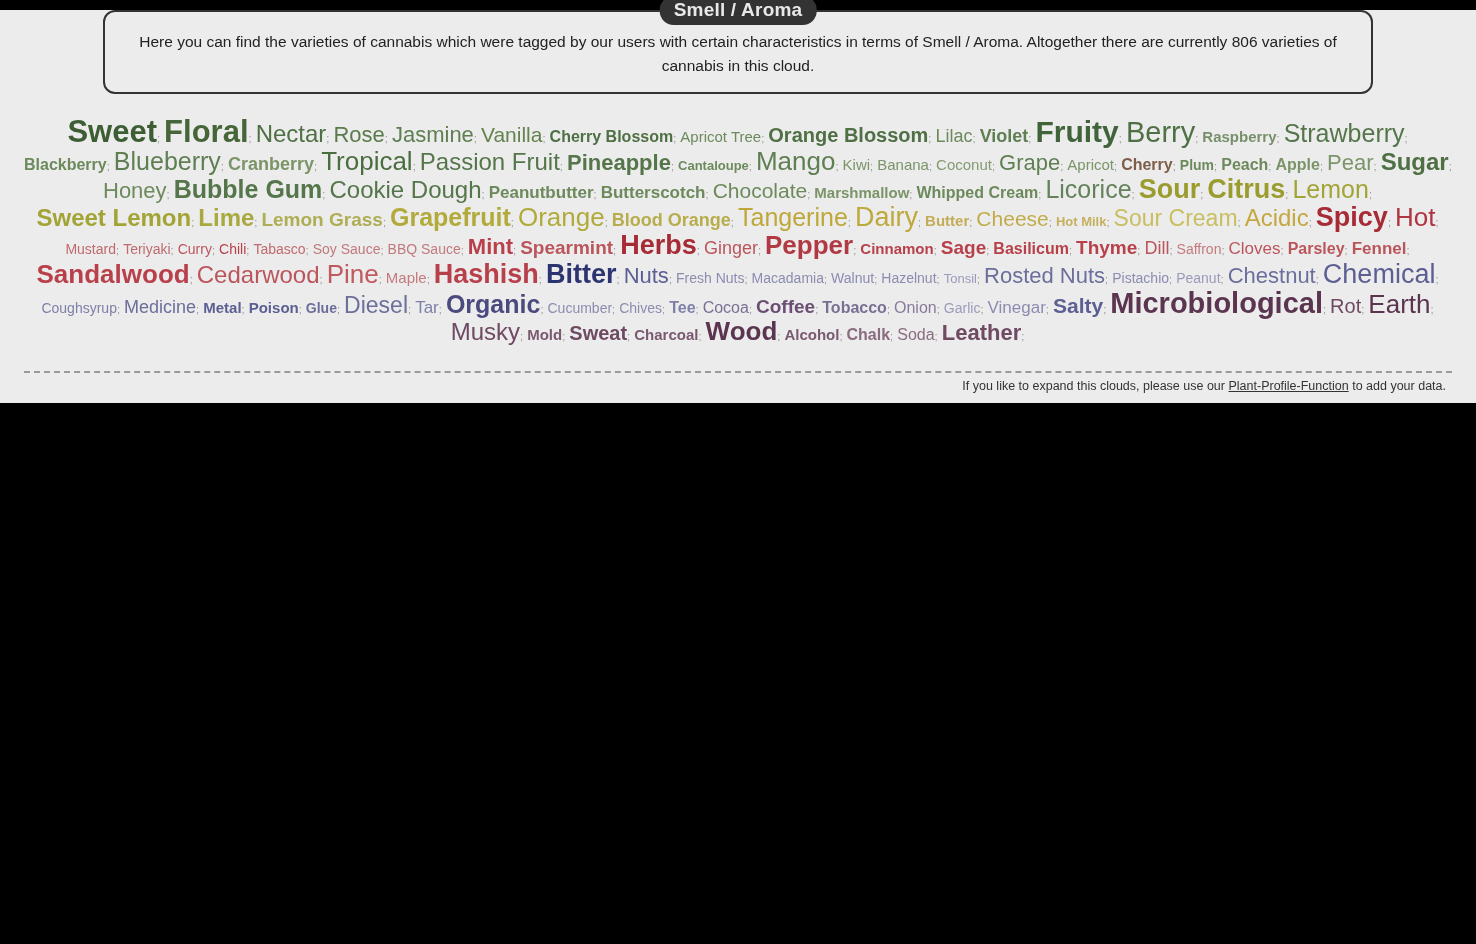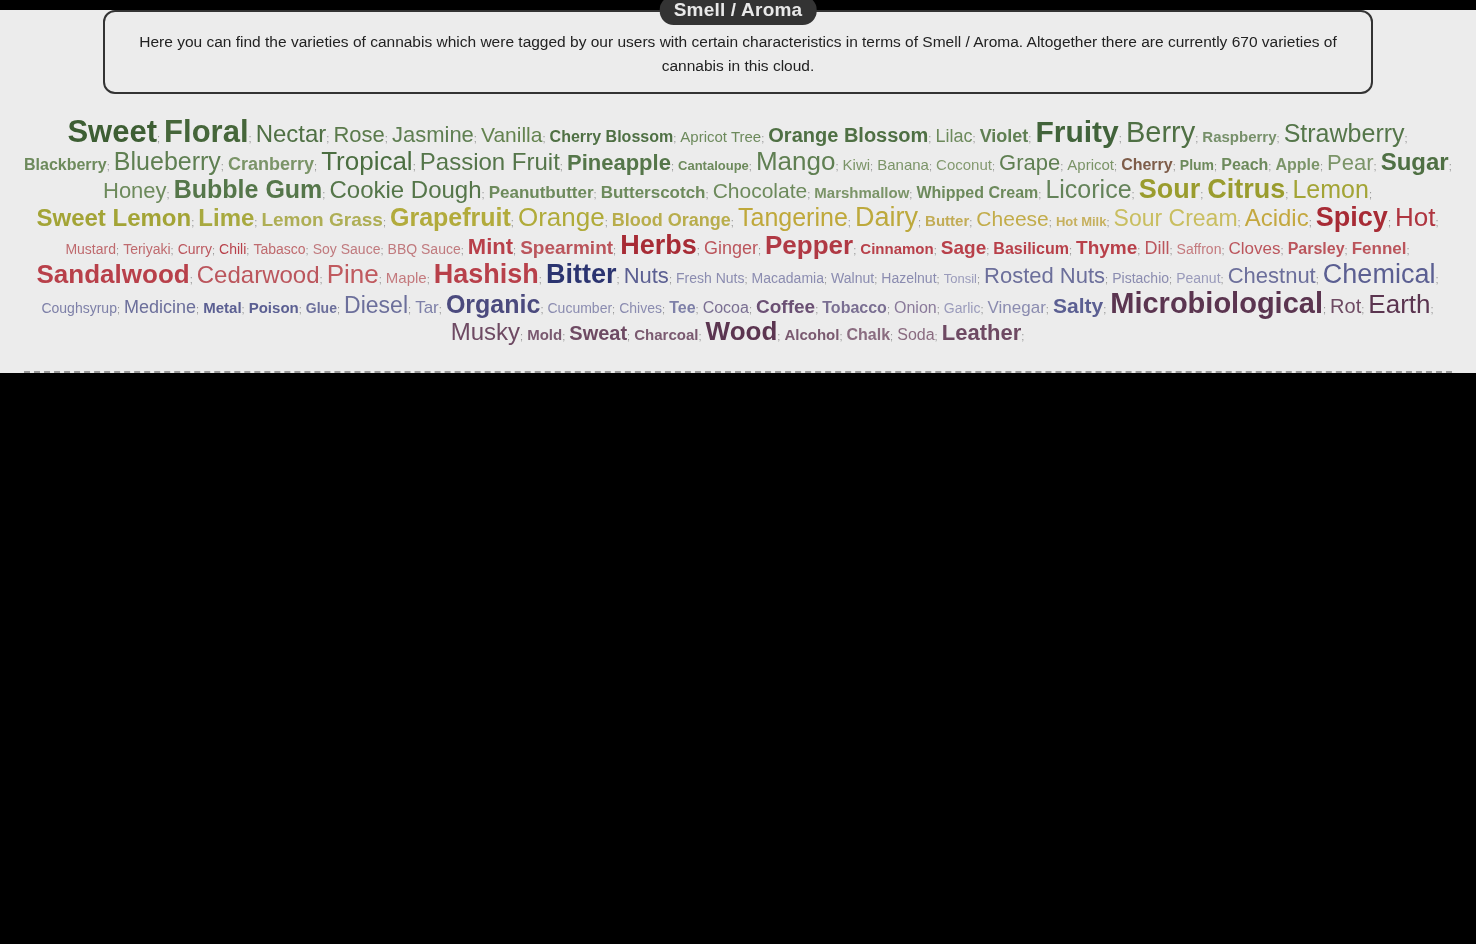--- a/index.html
+++ b/index.html
@@ -92,23 +92,28 @@
     text-decoration: underline;
   }
 </style>
 </head>
 <body>
 
 <div id="page">
 
   <div class="header-wrap">
     <div class="header-box">
-      <div class="header-text">Here you can find the varieties of cannabis which were tagged by our users with certain characteristics in terms of Smell / Aroma. Altogether there are currently 670 varieties of cannabis in this cloud.</div>
+      <div class="header-text">Here you can find the varieties of cannabis which were tagged by our users with certain characteristics in terms of Smell / Aroma. Altogether there are currently 806 varieties of cannabis in this cloud.</div>
     </div>
     <div class="header-title">Smell / Aroma</div>
   </div>
 
   <div id="cloud"><a class="tag" href="#" style="font-size: 31px; font-weight: bold; color: rgb(61, 94, 51); text-decoration: none;">Sweet</a><span class="sep">; </span><a class="tag" href="#" style="font-size: 31px; font-weight: bold; color: rgb(70, 102, 58); text-decoration: none;">Floral</a><span class="sep">; </span><a class="tag" href="#" style="font-size: 24px; font-weight: normal; color: rgb(79, 112, 68); text-decoration: none;">Nectar</a><span class="sep">; </span><a class="tag" href="#" style="font-size: 22px; font-weight: normal; color: rgb(91, 122, 76); text-decoration: none;">Rose</a><span class="sep">; </span><a class="tag" href="#" style="font-size: 22px; font-weight: normal; color: rgb(95, 127, 82); text-decoration: none;">Jasmine</a><span class="sep">; </span><a class="tag" href="#" style="font-size: 21px; font-weight: normal; color: rgb(100, 131, 79); text-decoration: none;">Vanilla</a><span class="sep">; </span><a class="tag" href="#" style="font-size: 16px; font-weight: bold; color: rgb(79, 112, 68); text-decoration: none;">Cherry Blossom</a><span class="sep">; </span><a class="tag" href="#" style="font-size: 15px; font-weight: normal; color: rgb(109, 138, 92); text-decoration: none;">Apricot Tree</a><span class="sep">; </span><a class="tag" href="#" style="font-size: 20px; font-weight: bold; color: rgb(79, 112, 68); text-decoration: none;">Orange Blossom</a><span class="sep">; </span><a class="tag" href="#" style="font-size: 18px; font-weight: normal; color: rgb(109, 138, 92); text-decoration: none;">Lilac</a><span class="sep">; </span><a class="tag" href="#" style="font-size: 18px; font-weight: bold; color: rgb(95, 127, 82); text-decoration: none;">Violet</a><span class="sep">; </span><a class="tag" href="#" style="font-size: 30px; font-weight: bold; color: rgb(65, 99, 58); text-decoration: none;">Fruity</a><span class="sep">; </span><a class="tag" href="#" style="font-size: 29px; font-weight: normal; color: rgb(79, 112, 68); text-decoration: none;">Berry</a><span class="sep">; </span><a class="tag" href="#" style="font-size: 15px; font-weight: bold; color: rgb(119, 144, 106); text-decoration: none;">Raspberry</a><span class="sep">; </span><a class="tag" href="#" style="font-size: 25px; font-weight: normal; color: rgb(85, 118, 74); text-decoration: none;">Strawberry</a><span class="sep">; </span><a class="tag" href="#" style="font-size: 16px; font-weight: bold; color: rgb(109, 138, 92); text-decoration: none;">Blackberry</a><span class="sep">; </span><a class="tag" href="#" style="font-size: 25px; font-weight: normal; color: rgb(95, 127, 82); text-decoration: none;">Blueberry</a><span class="sep">; </span><a class="tag" href="#" style="font-size: 18px; font-weight: bold; color: rgb(123, 148, 104); text-decoration: none;">Cranberry</a><span class="sep">; </span><a class="tag" href="#" style="font-size: 26px; font-weight: normal; color: rgb(75, 110, 65); text-decoration: none;">Tropical</a><span class="sep">; </span><a class="tag" href="#" style="font-size: 24px; font-weight: normal; color: rgb(85, 118, 74); text-decoration: none;">Passion Fruit</a><span class="sep">; </span><a class="tag" href="#" style="font-size: 22px; font-weight: bold; color: rgb(85, 118, 74); text-decoration: none;">Pineapple</a><span class="sep">; </span><a class="tag" href="#" style="font-size: 13px; font-weight: bold; color: rgb(109, 138, 92); text-decoration: none;">Cantaloupe</a><span class="sep">; </span><a class="tag" href="#" style="font-size: 26px; font-weight: normal; color: rgb(95, 127, 82); text-decoration: none;">Mango</a><span class="sep">; </span><a class="tag" href="#" style="font-size: 15px; font-weight: normal; color: rgb(123, 148, 104); text-decoration: none;">Kiwi</a><span class="sep">; </span><a class="tag" href="#" style="font-size: 15px; font-weight: normal; color: rgb(123, 148, 104); text-decoration: none;">Banana</a><span class="sep">; </span><a class="tag" href="#" style="font-size: 15px; font-weight: normal; color: rgb(132, 154, 112); text-decoration: none;">Coconut</a><span class="sep">; </span><a class="tag" href="#" style="font-size: 22px; font-weight: normal; color: rgb(95, 127, 82); text-decoration: none;">Grape</a><span class="sep">; </span><a class="tag" href="#" style="font-size: 15px; font-weight: normal; color: rgb(123, 148, 104); text-decoration: none;">Apricot</a><span class="sep">; </span><a class="tag" href="#" style="font-size: 16px; font-weight: bold; color: rgb(126, 93, 74); text-decoration: none;">Cherry</a><span class="sep">; </span><a class="tag" href="#" style="font-size: 14px; font-weight: bold; color: rgb(109, 138, 92); text-decoration: none;">Plum</a><span class="sep">; </span><a class="tag" href="#" style="font-size: 16px; font-weight: bold; color: rgb(109, 138, 92); text-decoration: none;">Peach</a><span class="sep">; </span><a class="tag" href="#" style="font-size: 16px; font-weight: bold; color: rgb(123, 148, 104); text-decoration: none;">Apple</a><span class="sep">; </span><a class="tag" href="#" style="font-size: 22px; font-weight: normal; color: rgb(123, 148, 104); text-decoration: none;">Pear</a><span class="sep">; </span><a class="tag" href="#" style="font-size: 24px; font-weight: bold; color: rgb(79, 112, 68); text-decoration: none;">Sugar</a><span class="sep">; </span><a class="tag" href="#" style="font-size: 22px; font-weight: normal; color: rgb(109, 138, 92); text-decoration: none;">Honey</a><span class="sep">; </span><a class="tag" href="#" style="font-size: 25px; font-weight: bold; color: rgb(85, 118, 74); text-decoration: none;">Bubble Gum</a><span class="sep">; </span><a class="tag" href="#" style="font-size: 24px; font-weight: normal; color: rgb(85, 118, 74); text-decoration: none;">Cookie Dough</a><span class="sep">; </span><a class="tag" href="#" style="font-size: 17px; font-weight: bold; color: rgb(109, 138, 92); text-decoration: none;">Peanutbutter</a><span class="sep">; </span><a class="tag" href="#" style="font-size: 17px; font-weight: bold; color: rgb(109, 138, 92); text-decoration: none;">Butterscotch</a><span class="sep">; </span><a class="tag" href="#" style="font-size: 21px; font-weight: normal; color: rgb(109, 138, 92); text-decoration: none;">Chocolate</a><span class="sep">; </span><a class="tag" href="#" style="font-size: 15px; font-weight: bold; color: rgb(123, 148, 104); text-decoration: none;">Marshmallow</a><span class="sep">; </span><a class="tag" href="#" style="font-size: 16px; font-weight: bold; color: rgb(109, 138, 92); text-decoration: none;">Whipped Cream</a><span class="sep">; </span><a class="tag" href="#" style="font-size: 25px; font-weight: normal; color: rgb(100, 131, 90); text-decoration: none;">Licorice</a><span class="sep">; </span><a class="tag" href="#" style="font-size: 27px; font-weight: bold; color: rgb(154, 156, 46); text-decoration: none;">Sour</a><span class="sep">; </span><a class="tag" href="#" style="font-size: 27px; font-weight: bold; color: rgb(154, 156, 46); text-decoration: none;">Citrus</a><span class="sep">; </span><a class="tag" href="#" style="font-size: 25px; font-weight: normal; color: rgb(163, 164, 54); text-decoration: none;">Lemon</a><span class="sep">; </span><a class="tag" href="#" style="font-size: 24px; font-weight: bold; color: rgb(163, 164, 54); text-decoration: none;">Sweet Lemon</a><span class="sep">; </span><a class="tag" href="#" style="font-size: 24px; font-weight: bold; color: rgb(168, 169, 63); text-decoration: none;">Lime</a><span class="sep">; </span><a class="tag" href="#" style="font-size: 19px; font-weight: bold; color: rgb(174, 174, 85); text-decoration: none;">Lemon Grass</a><span class="sep">; </span><a class="tag" href="#" style="font-size: 25px; font-weight: bold; color: rgb(178, 171, 60); text-decoration: none;">Grapefruit</a><span class="sep">; </span><a class="tag" href="#" style="font-size: 26px; font-weight: normal; color: rgb(176, 171, 58); text-decoration: none;">Orange</a><span class="sep">; </span><a class="tag" href="#" style="font-size: 18px; font-weight: bold; color: rgb(184, 173, 76); text-decoration: none;">Blood Orange</a><span class="sep">; </span><a class="tag" href="#" style="font-size: 25px; font-weight: normal; color: rgb(191, 168, 58); text-decoration: none;">Tangerine</a><span class="sep">; </span><a class="tag" href="#" style="font-size: 27px; font-weight: normal; color: rgb(189, 169, 60); text-decoration: none;">Dairy</a><span class="sep">; </span><a class="tag" href="#" style="font-size: 15px; font-weight: bold; color: rgb(194, 172, 85); text-decoration: none;">Butter</a><span class="sep">; </span><a class="tag" href="#" style="font-size: 21px; font-weight: normal; color: rgb(194, 172, 74); text-decoration: none;">Cheese</a><span class="sep">; </span><a class="tag" href="#" style="font-size: 13px; font-weight: bold; color: rgb(198, 176, 94); text-decoration: none;">Hot Milk</a><span class="sep">; </span><a class="tag" href="#" style="font-size: 23px; font-weight: normal; color: rgb(201, 190, 96); text-decoration: none;">Sour Cream</a><span class="sep">; </span><a class="tag" href="#" style="font-size: 24px; font-weight: normal; color: rgb(196, 168, 64); text-decoration: none;">Acidic</a><span class="sep">; </span><a class="tag" href="#" style="font-size: 27px; font-weight: bold; color: rgb(167, 43, 53); text-decoration: none;">Spicy</a><span class="sep">; </span><a class="tag" href="#" style="font-size: 26px; font-weight: normal; color: rgb(175, 53, 64); text-decoration: none;">Hot</a><span class="sep">; </span><a class="tag" href="#" style="font-size: 14px; font-weight: normal; color: rgb(191, 106, 110); text-decoration: none;">Mustard</a><span class="sep">; </span><a class="tag" href="#" style="font-size: 14px; font-weight: normal; color: rgb(191, 106, 110); text-decoration: none;">Teriyaki</a><span class="sep">; </span><a class="tag" href="#" style="font-size: 14px; font-weight: normal; color: rgb(187, 85, 92); text-decoration: none;">Curry</a><span class="sep">; </span><a class="tag" href="#" style="font-size: 14px; font-weight: normal; color: rgb(184, 64, 74); text-decoration: none;">Chili</a><span class="sep">; </span><a class="tag" href="#" style="font-size: 14px; font-weight: normal; color: rgb(191, 106, 110); text-decoration: none;">Tabasco</a><span class="sep">; </span><a class="tag" href="#" style="font-size: 14px; font-weight: normal; color: rgb(192, 122, 126); text-decoration: none;">Soy Sauce</a><span class="sep">; </span><a class="tag" href="#" style="font-size: 14px; font-weight: normal; color: rgb(192, 122, 126); text-decoration: none;">BBQ Sauce</a><span class="sep">; </span><a class="tag" href="#" style="font-size: 22px; font-weight: bold; color: rgb(184, 64, 74); text-decoration: none;">Mint</a><span class="sep">; </span><a class="tag" href="#" style="font-size: 19px; font-weight: bold; color: rgb(187, 85, 92); text-decoration: none;">Spearmint</a><span class="sep">; </span><a class="tag" href="#" style="font-size: 27px; font-weight: bold; color: rgb(167, 43, 53); text-decoration: none;">Herbs</a><span class="sep">; </span><a class="tag" href="#" style="font-size: 18px; font-weight: normal; color: rgb(187, 85, 92); text-decoration: none;">Ginger</a><span class="sep">; </span><a class="tag" href="#" style="font-size: 26px; font-weight: bold; color: rgb(176, 57, 68); text-decoration: none;">Pepper</a><span class="sep">; </span><a class="tag" href="#" style="font-size: 15px; font-weight: bold; color: rgb(184, 64, 74); text-decoration: none;">Cinnamon</a><span class="sep">; </span><a class="tag" href="#" style="font-size: 19px; font-weight: bold; color: rgb(184, 64, 74); text-decoration: none;">Sage</a><span class="sep">; </span><a class="tag" href="#" style="font-size: 16px; font-weight: bold; color: rgb(184, 64, 74); text-decoration: none;">Basilicum</a><span class="sep">; </span><a class="tag" href="#" style="font-size: 19px; font-weight: bold; color: rgb(184, 64, 74); text-decoration: none;">Thyme</a><span class="sep">; </span><a class="tag" href="#" style="font-size: 18px; font-weight: normal; color: rgb(187, 85, 92); text-decoration: none;">Dill</a><span class="sep">; </span><a class="tag" href="#" style="font-size: 14px; font-weight: normal; color: rgb(196, 122, 126); text-decoration: none;">Saffron</a><span class="sep">; </span><a class="tag" href="#" style="font-size: 17px; font-weight: normal; color: rgb(187, 85, 92); text-decoration: none;">Cloves</a><span class="sep">; </span><a class="tag" href="#" style="font-size: 16px; font-weight: bold; color: rgb(187, 85, 92); text-decoration: none;">Parsley</a><span class="sep">; </span><a class="tag" href="#" style="font-size: 17px; font-weight: bold; color: rgb(187, 85, 92); text-decoration: none;">Fennel</a><span class="sep">; </span><a class="tag" href="#" style="font-size: 26px; font-weight: bold; color: rgb(184, 64, 74); text-decoration: none;">Sandalwood</a><span class="sep">; </span><a class="tag" href="#" style="font-size: 24px; font-weight: normal; color: rgb(187, 85, 92); text-decoration: none;">Cedarwood</a><span class="sep">; </span><a class="tag" href="#" style="font-size: 26px; font-weight: normal; color: rgb(192, 90, 95); text-decoration: none;">Pine</a><span class="sep">; </span><a class="tag" href="#" style="font-size: 15px; font-weight: normal; color: rgb(196, 122, 126); text-decoration: none;">Maple</a><span class="sep">; </span><a class="tag" href="#" style="font-size: 27px; font-weight: bold; color: rgb(184, 64, 74); text-decoration: none;">Hashish</a><span class="sep">; </span><a class="tag" href="#" style="font-size: 27px; font-weight: bold; color: rgb(43, 52, 112); text-decoration: none;">Bitter</a><span class="sep">; </span><a class="tag" href="#" style="font-size: 22px; font-weight: normal; color: rgb(91, 95, 146); text-decoration: none;">Nuts</a><span class="sep">; </span><a class="tag" href="#" style="font-size: 14px; font-weight: normal; color: rgb(139, 140, 176); text-decoration: none;">Fresh Nuts</a><span class="sep">; </span><a class="tag" href="#" style="font-size: 14px; font-weight: normal; color: rgb(139, 140, 176); text-decoration: none;">Macadamia</a><span class="sep">; </span><a class="tag" href="#" style="font-size: 14px; font-weight: normal; color: rgb(139, 140, 176); text-decoration: none;">Walnut</a><span class="sep">; </span><a class="tag" href="#" style="font-size: 14px; font-weight: normal; color: rgb(139, 140, 176); text-decoration: none;">Hazelnut</a><span class="sep">; </span><a class="tag" href="#" style="font-size: 13px; font-weight: normal; color: rgb(154, 155, 187); text-decoration: none;">Tonsil</a><span class="sep">; </span><a class="tag" href="#" style="font-size: 22px; font-weight: normal; color: rgb(108, 111, 155); text-decoration: none;">Rosted Nuts</a><span class="sep">; </span><a class="tag" href="#" style="font-size: 14px; font-weight: normal; color: rgb(139, 140, 176); text-decoration: none;">Pistachio</a><span class="sep">; </span><a class="tag" href="#" style="font-size: 14px; font-weight: normal; color: rgb(154, 155, 187); text-decoration: none;">Peanut</a><span class="sep">; </span><a class="tag" href="#" style="font-size: 22px; font-weight: normal; color: rgb(108, 111, 155); text-decoration: none;">Chestnut</a><span class="sep">; </span><a class="tag" href="#" style="font-size: 27px; font-weight: normal; color: rgb(91, 95, 146); text-decoration: none;">Chemical</a><span class="sep">; </span><a class="tag" href="#" style="font-size: 14px; font-weight: normal; color: rgb(126, 128, 168); text-decoration: none;">Coughsyrup</a><span class="sep">; </span><a class="tag" href="#" style="font-size: 18px; font-weight: normal; color: rgb(108, 111, 155); text-decoration: none;">Medicine</a><span class="sep">; </span><a class="tag" href="#" style="font-size: 15px; font-weight: bold; color: rgb(91, 95, 146); text-decoration: none;">Metal</a><span class="sep">; </span><a class="tag" href="#" style="font-size: 15px; font-weight: bold; color: rgb(91, 95, 146); text-decoration: none;">Poison</a><span class="sep">; </span><a class="tag" href="#" style="font-size: 14px; font-weight: bold; color: rgb(108, 111, 155); text-decoration: none;">Glue</a><span class="sep">; </span><a class="tag" href="#" style="font-size: 23px; font-weight: normal; color: rgb(108, 111, 155); text-decoration: none;">Diesel</a><span class="sep">; </span><a class="tag" href="#" style="font-size: 17px; font-weight: normal; color: rgb(126, 128, 168); text-decoration: none;">Tar</a><span class="sep">; </span><a class="tag" href="#" style="font-size: 25px; font-weight: bold; color: rgb(75, 74, 126); text-decoration: none;">Organic</a><span class="sep">; </span><a class="tag" href="#" style="font-size: 14px; font-weight: normal; color: rgb(139, 140, 176); text-decoration: none;">Cucumber</a><span class="sep">; </span><a class="tag" href="#" style="font-size: 14px; font-weight: normal; color: rgb(139, 140, 176); text-decoration: none;">Chives</a><span class="sep">; </span><a class="tag" href="#" style="font-size: 16px; font-weight: bold; color: rgb(126, 128, 168); text-decoration: none;">Tee</a><span class="sep">; </span><a class="tag" href="#" style="font-size: 16px; font-weight: normal; color: rgb(122, 111, 146); text-decoration: none;">Cocoa</a><span class="sep">; </span><a class="tag" href="#" style="font-size: 19px; font-weight: bold; color: rgb(106, 79, 115); text-decoration: none;">Coffee</a><span class="sep">; </span><a class="tag" href="#" style="font-size: 16px; font-weight: bold; color: rgb(122, 111, 146); text-decoration: none;">Tobacco</a><span class="sep">; </span><a class="tag" href="#" style="font-size: 16px; font-weight: normal; color: rgb(138, 122, 154); text-decoration: none;">Onion</a><span class="sep">; </span><a class="tag" href="#" style="font-size: 14px; font-weight: normal; color: rgb(154, 155, 187); text-decoration: none;">Garlic</a><span class="sep">; </span><a class="tag" href="#" style="font-size: 17px; font-weight: normal; color: rgb(139, 140, 176); text-decoration: none;">Vinegar</a><span class="sep">; </span><a class="tag" href="#" style="font-size: 21px; font-weight: bold; color: rgb(91, 95, 146); text-decoration: none;">Salty</a><span class="sep">; </span><a class="tag" href="#" style="font-size: 29px; font-weight: bold; color: rgb(91, 53, 80); text-decoration: none;">Microbiological</a><span class="sep">; </span><a class="tag" href="#" style="font-size: 20px; font-weight: normal; color: rgb(110, 74, 99); text-decoration: none;">Rot</a><span class="sep">; </span><a class="tag" href="#" style="font-size: 26px; font-weight: normal; color: rgb(91, 53, 80); text-decoration: none;">Earth</a><span class="sep">; </span><a class="tag" href="#" style="font-size: 24px; font-weight: normal; color: rgb(110, 74, 99); text-decoration: none;">Musky</a><span class="sep">; </span><a class="tag" href="#" style="font-size: 15px; font-weight: bold; color: rgb(122, 90, 112); text-decoration: none;">Mold</a><span class="sep">; </span><a class="tag" href="#" style="font-size: 20px; font-weight: bold; color: rgb(110, 74, 99); text-decoration: none;">Sweat</a><span class="sep">; </span><a class="tag" href="#" style="font-size: 15px; font-weight: bold; color: rgb(122, 90, 112); text-decoration: none;">Charcoal</a><span class="sep">; </span><a class="tag" href="#" style="font-size: 26px; font-weight: bold; color: rgb(91, 53, 80); text-decoration: none;">Wood</a><span class="sep">; </span><a class="tag" href="#" style="font-size: 15px; font-weight: bold; color: rgb(122, 90, 112); text-decoration: none;">Alcohol</a><span class="sep">; </span><a class="tag" href="#" style="font-size: 16px; font-weight: bold; color: rgb(138, 108, 128); text-decoration: none;">Chalk</a><span class="sep">; </span><a class="tag" href="#" style="font-size: 16px; font-weight: normal; color: rgb(138, 108, 128); text-decoration: none;">Soda</a><span class="sep">; </span><a class="tag" href="#" style="font-size: 22px; font-weight: bold; color: rgb(110, 74, 99); text-decoration: none;">Leather</a><span class="sep">;</span></div>
 
   <hr class="cloud-rule">
 
+  <div class="footer">
+    <span>If you like to expand this clouds, please use our</span>
+    <a href="#">Plant-Profile-Function</a>
+    <span>to add your data.</span>
+  </div>
 
 </div>
 
 </body></html>

